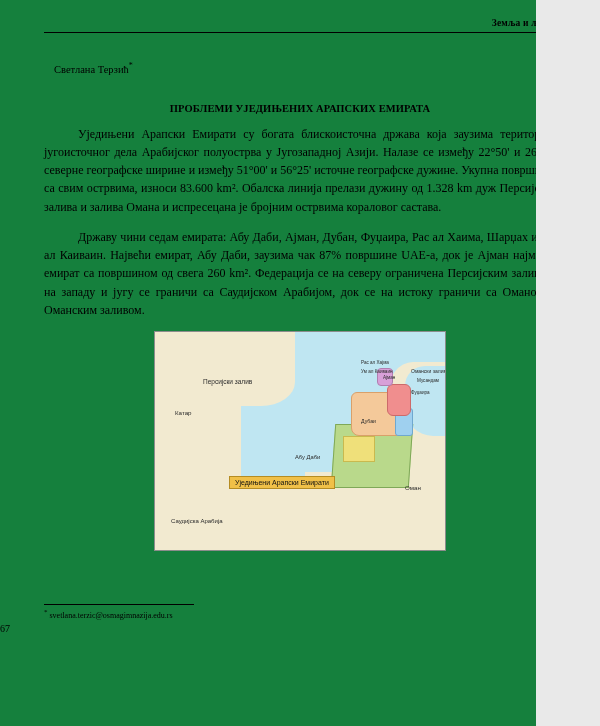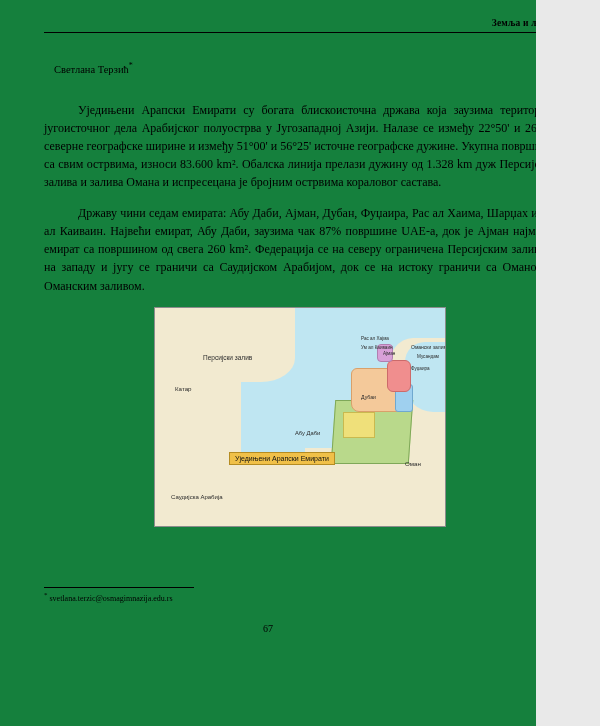--- a/index.html
+++ b/index.html
@@ -201,56 +201,56 @@
   .caption {
     margin-top: 7px;
     text-align: center;
     font-style: italic;
     font-size: 9.6px;
   }
   
   .footnote-area {
     position: absolute;
     left: 44px;
-    bottom: 122px;
+    bottom: 105px;
     width: 512px;
   }
   .footnote-rule {
     width: 150px;
     border-bottom: 0.8px solid #000;
   }
   .footnote {
     margin-top: 3px;
     font-size: 8px;
     line-height: 1.4;
   }
   .footnote sup { font-size: 7px; vertical-align: super; }
   .pagenum {
     position: absolute;
     left: 0;
     right: 0;
     bottom: 92px;
-    text-align: center;
     font-size: 10px;
   }
 </style>
 </head>
 <body>
 
 <div class="page">
   <div class="content">
 
     <div class="runhead">Земља и људи</div>
     <div class="runhead-rule"></div>
 
     <div class="author">
       <span>Светлана Терзић</span><sup>*</sup>
     </div>
 
     <div class="title">
+      <div>ПРОБЛЕМИ УЈЕДИЊЕНИХ АРАПСКИХ ЕМИРАТА</div>
     </div>
 
 
     <p class="para">Уједињени Арапски Емирати су богата блискоисточна држава која заузима територију југоисточног дела Арабијског полуострва у Југозападној Азији. Налазе се између 22°50' и 26°00' северне географске ширине и између 51°00' и 56°25' источне географске дужине. Укупна површина, са свим острвима, износи 83.600 km². Обалска линија прелази дужину од 1.328 km дуж Персијског залива и залива Омана и испресецана је бројним острвима кораловог састава.</p>
     <p class="para">Државу чини седам емирата: Абу Даби, Ајман, Дубан, Фуџаира, Рас ал Хаима, Шарџах и Ум ал Каиваин. Највећи емират, Абу Даби, заузима чак 87% површине UAE-а, док је Ајман најмањи емират са површином од свега 260 km². Федерација се на северу ограничена Персијским заливом, на западу и југу се граничи са Саудијском Арабијом, док се на истоку граничи са Оманом и Оманским заливом.</p>
 
     <div class="figure">
       <div class="map-frame">
         <div class="sea"></div>
         <div class="land land-nw"></div>

